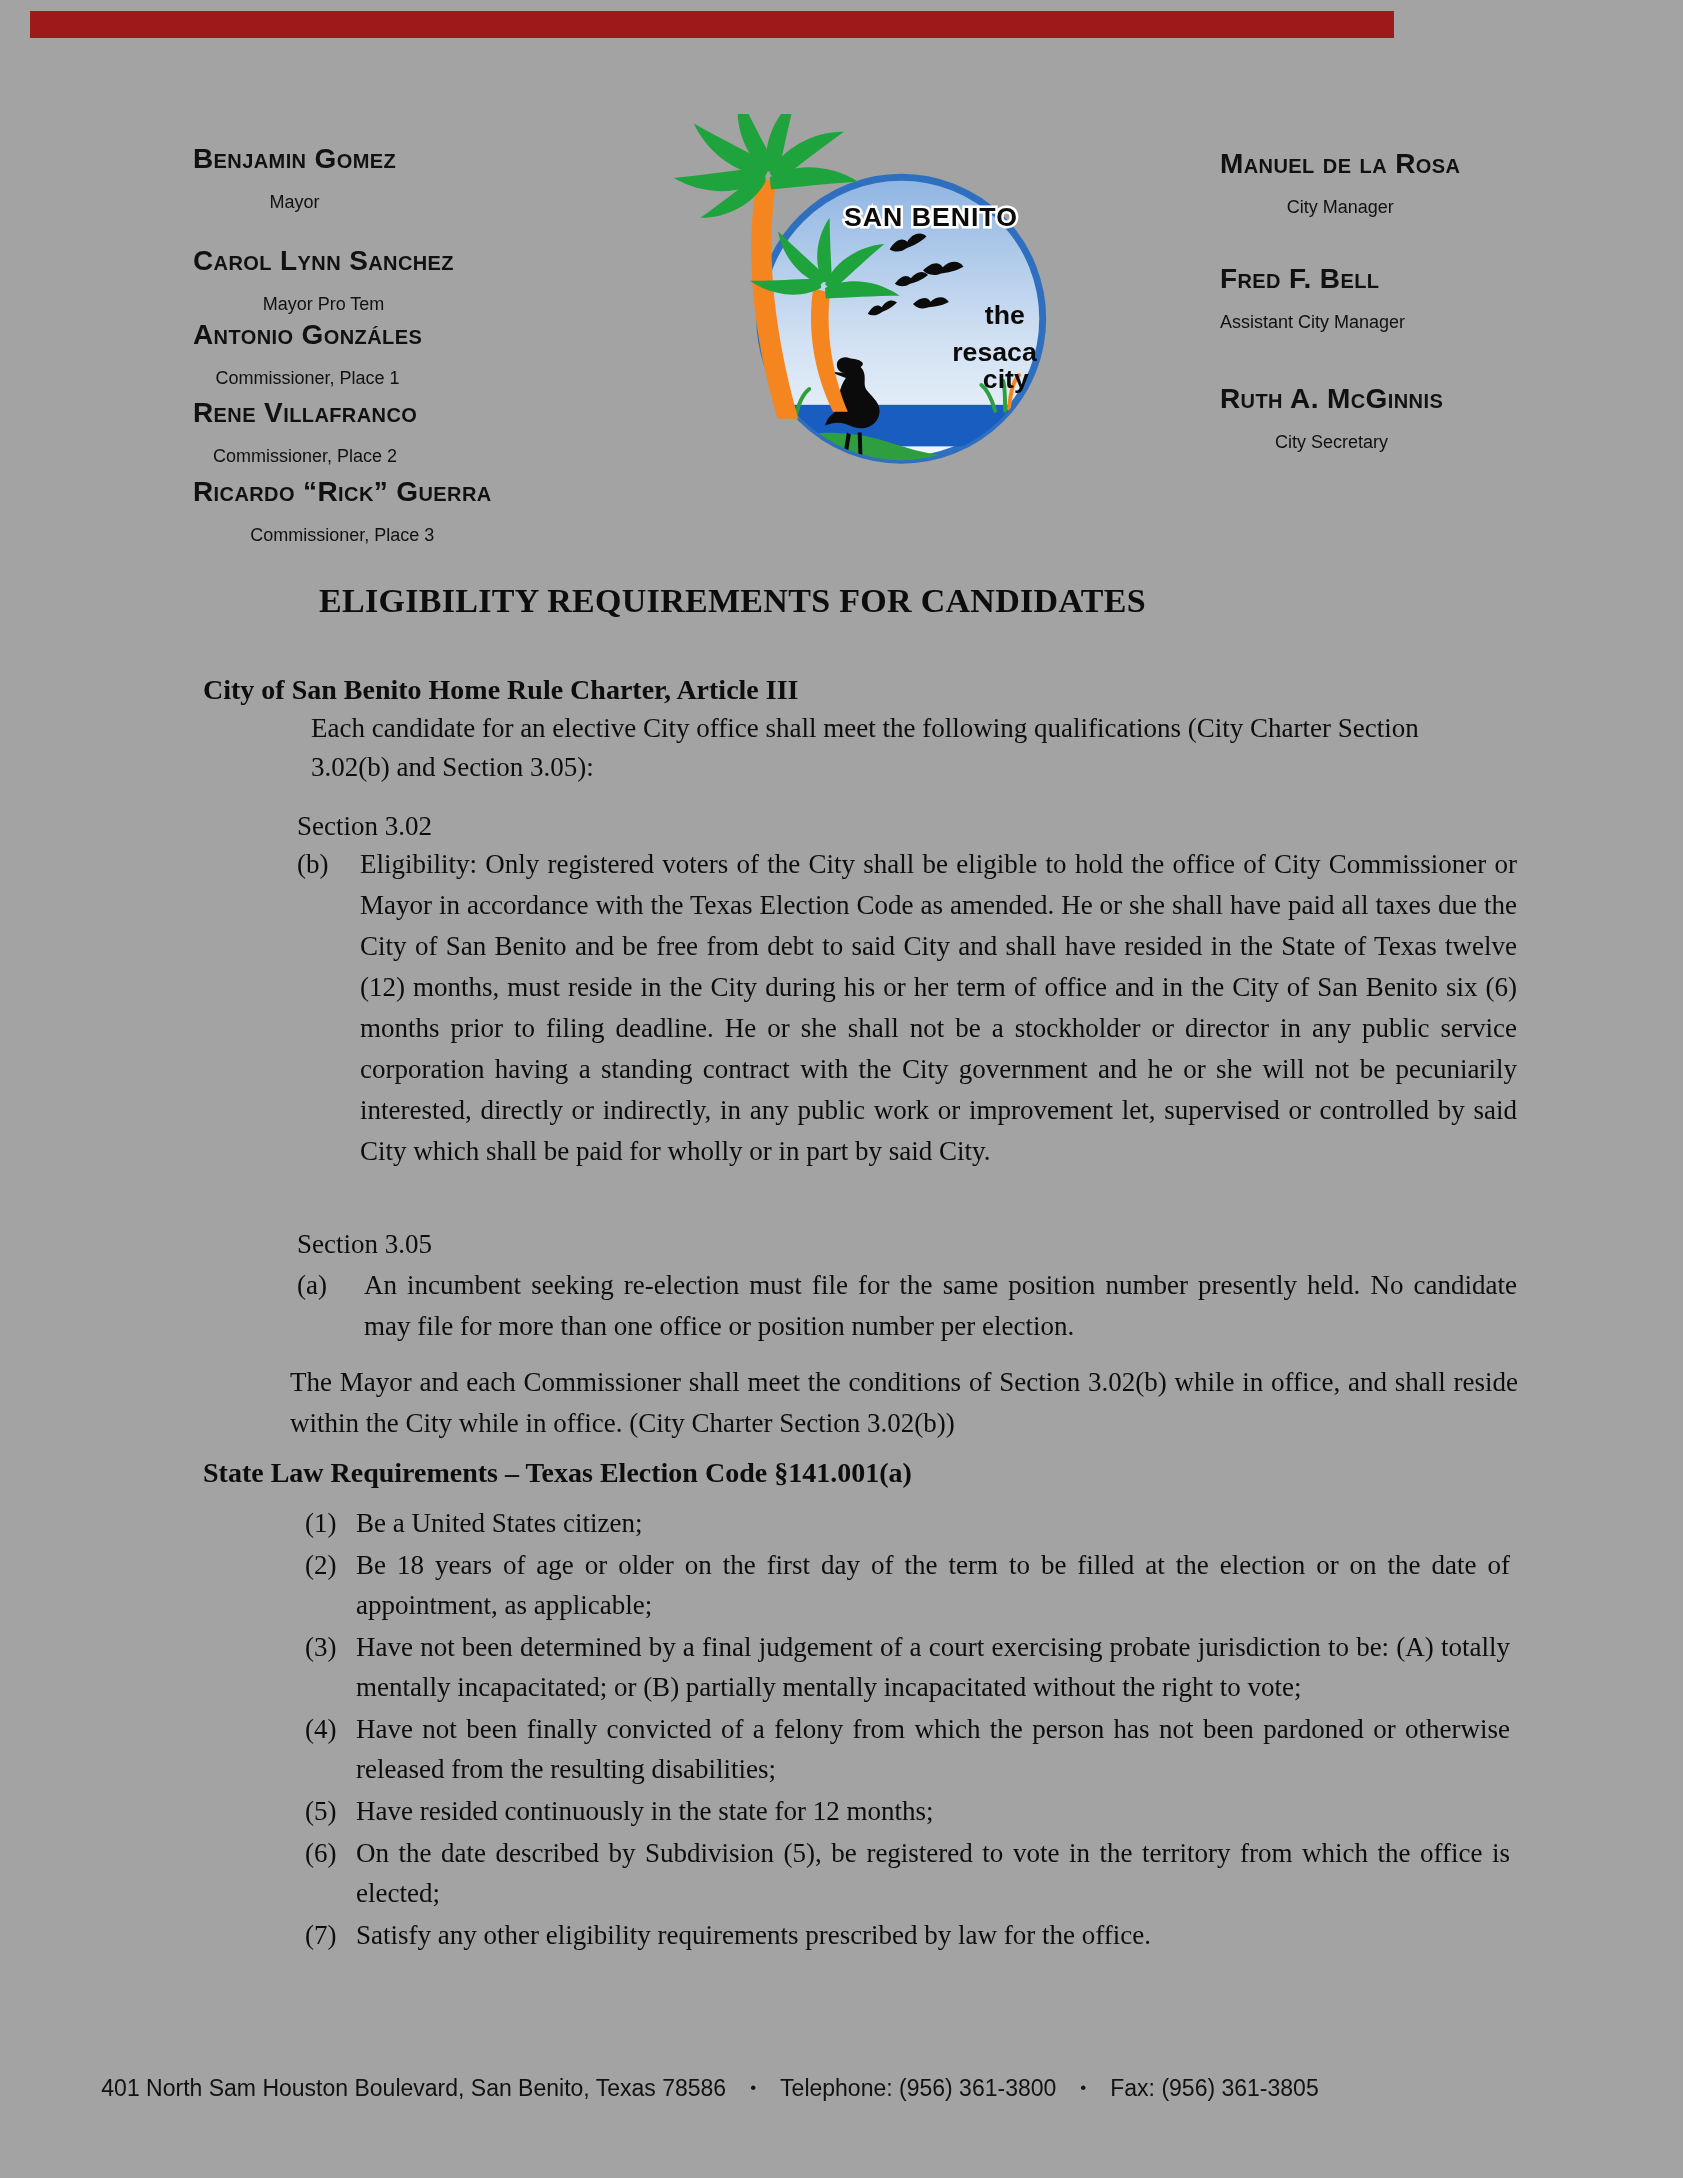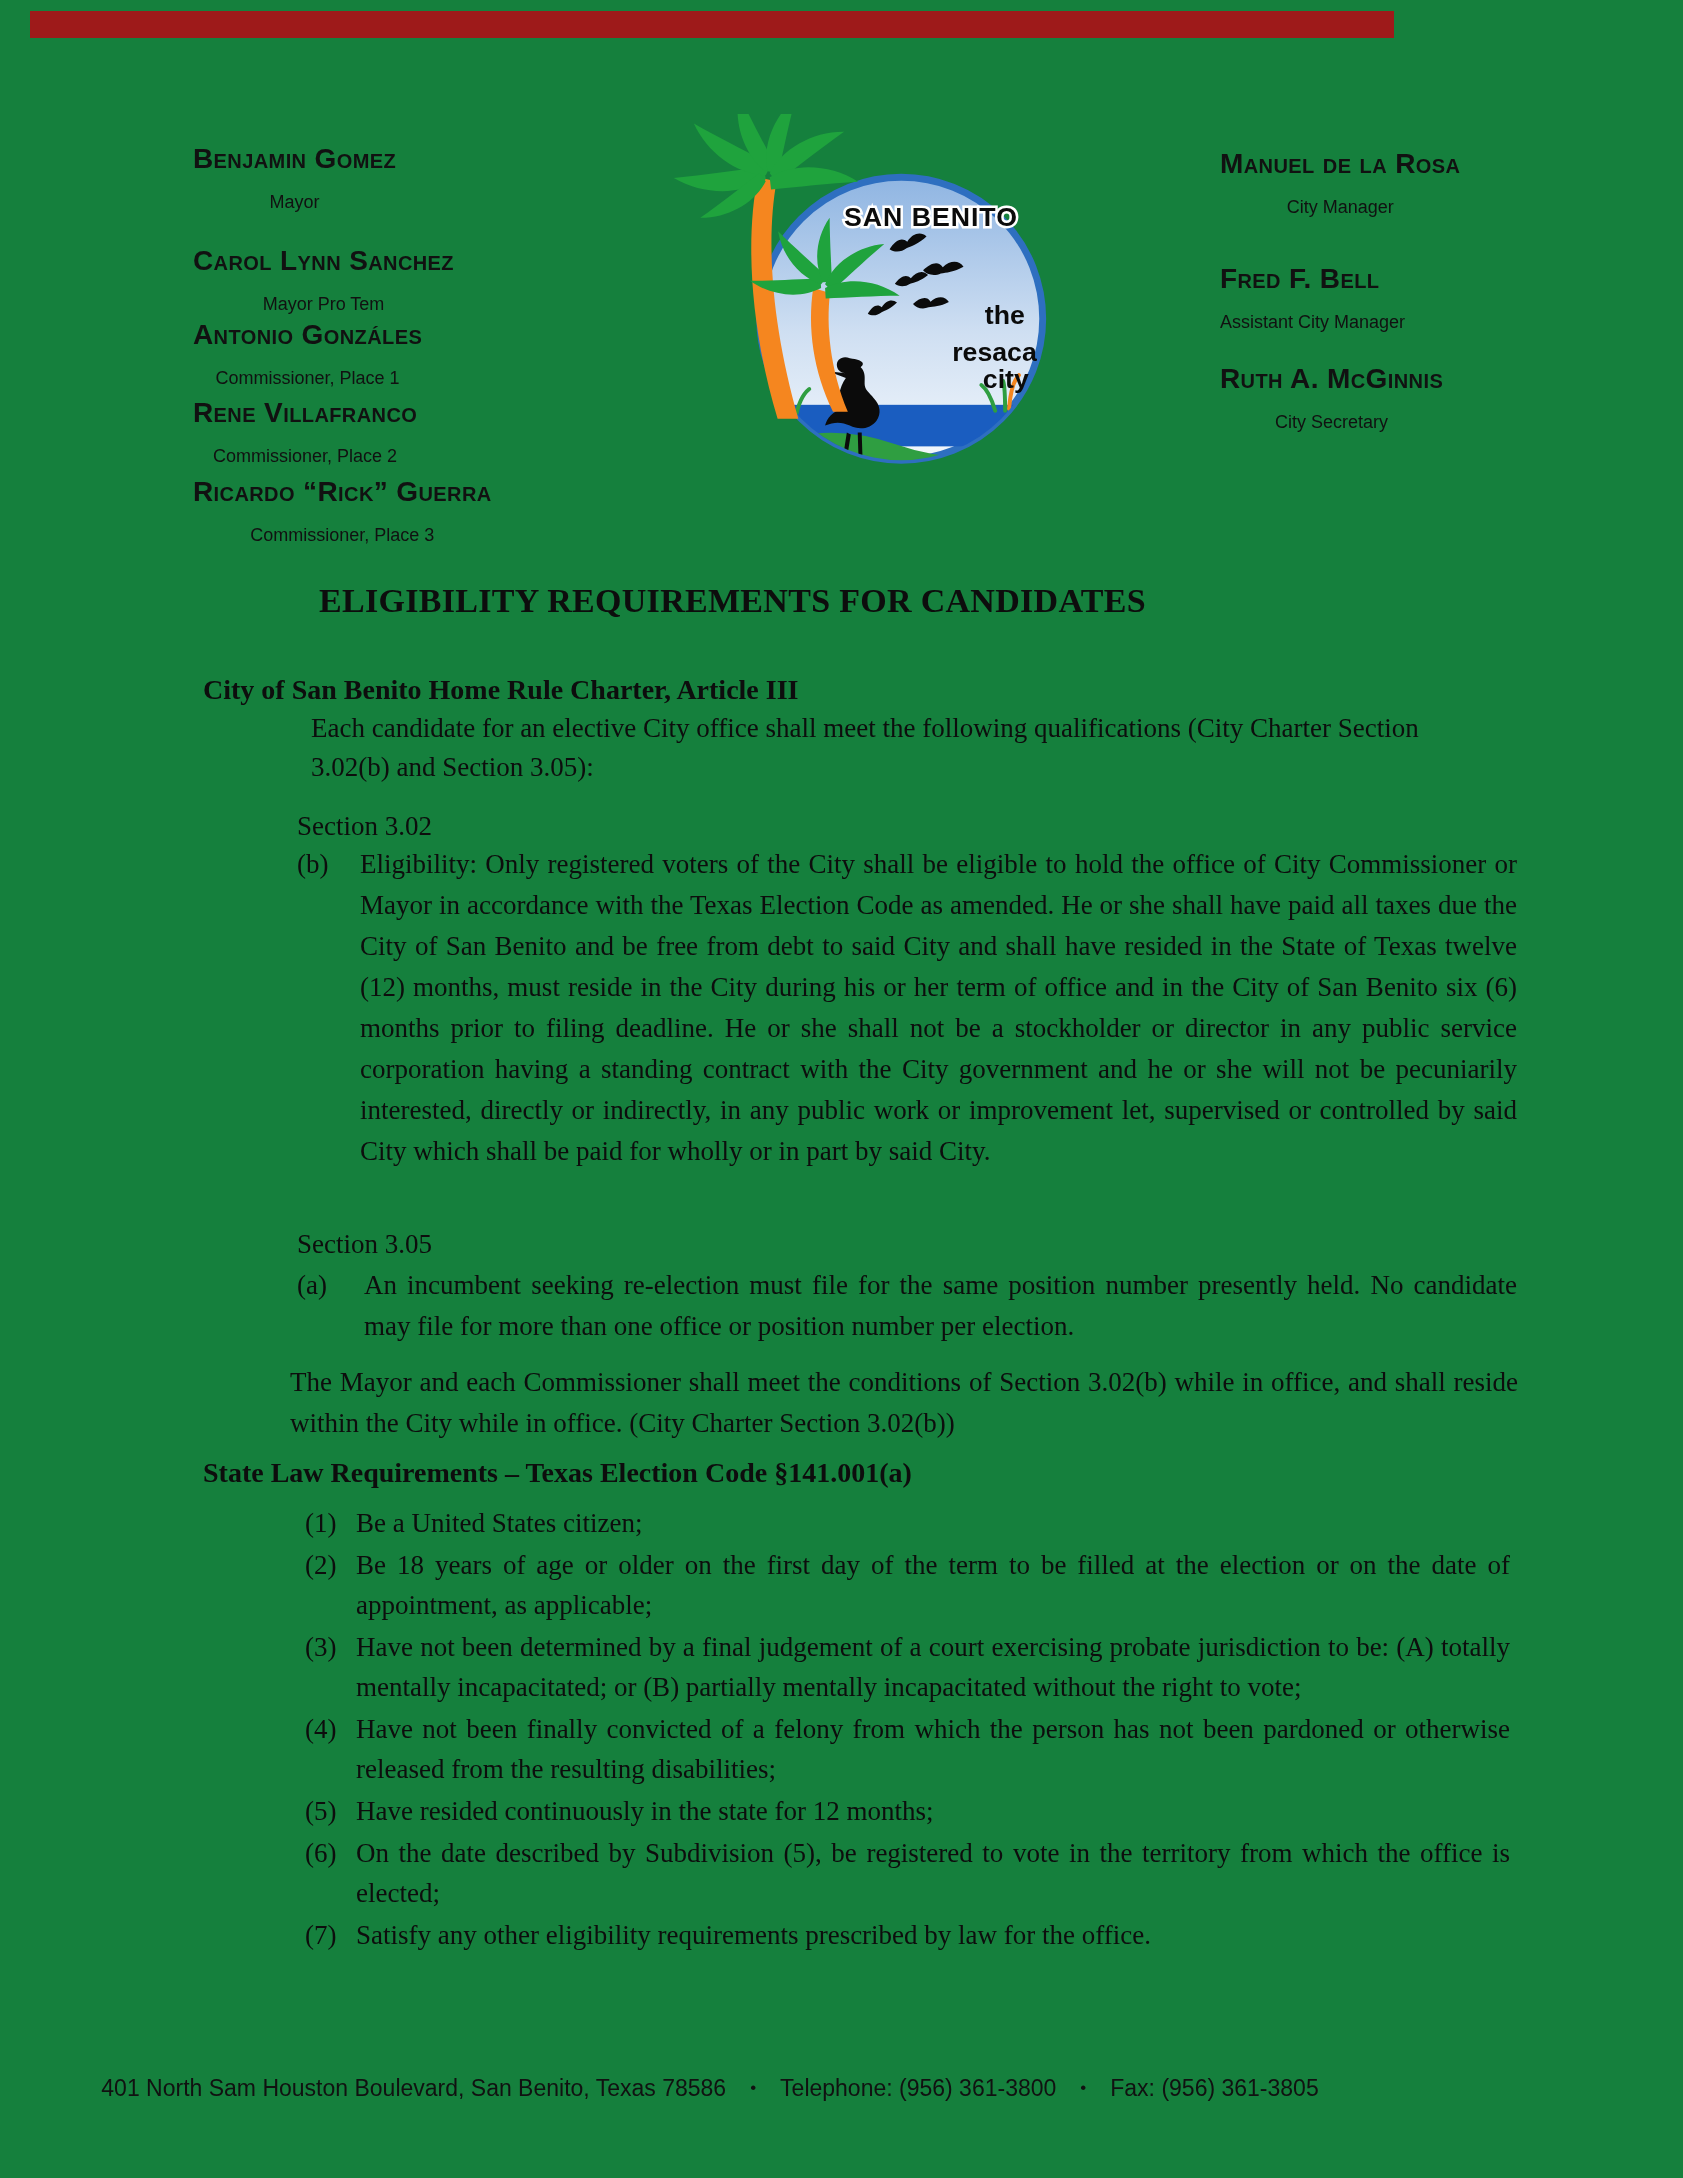--- a/index.html
+++ b/index.html
@@ -1,30 +1,30 @@
 <!DOCTYPE html>
 <html><head>
 <meta charset="utf-8">
 <style>
   html,body { margin:0; padding:0; background:#ffffff; }
   .page {
-    position:relative; width:1683px; height:2178px; background:#15803d;
+    position:relative; width:1683px; height:2178px; background:#a3a3a3;
     font-family:"Liberation Serif", serif; color:#0d0d0d; overflow:hidden;
   }
   
   .top-bar { position:absolute; left:30px; top:11px; width:1364px; height:27px; background:#9e1a1a; }
 
   
   .official { position:absolute; font-family:"Liberation Sans", sans-serif; }
   .official .nm { font-weight:bold; font-variant:small-caps; font-size:28px; line-height:30px; letter-spacing:0.4px; color:#111; }
   .official .tt { font-size:18px; line-height:28px; margin-top:14px; color:#111;text-align:center; }
   .off-l { left:193px; }
   .off-r { left:1220px; }
   #offl0{top:144px} #offl1{top:246px} #offl2{top:320px} #offl3{top:398px} #offl4{top:477px}
-  #offr0{top:149px} #offr1{top:264px} #offr2{top:364px}
+  #offr0{top:149px} #offr1{top:264px} #offr2{top:384px}
 
   .logo-box { position:absolute; left:609px; top:114px; width:446px; height:366px; }
 
   
   .doc-title { position:absolute; left:0; top:582px; width:1465px; text-align:center;
     font-size:34px; font-weight:bold; letter-spacing:0.3px; }
   .h-ital { position:absolute; left:203px; font-size:28px; font-weight:bold; }
   #charter-h { top:674px; }
   #statelaw-h { top:1457px; }
 

